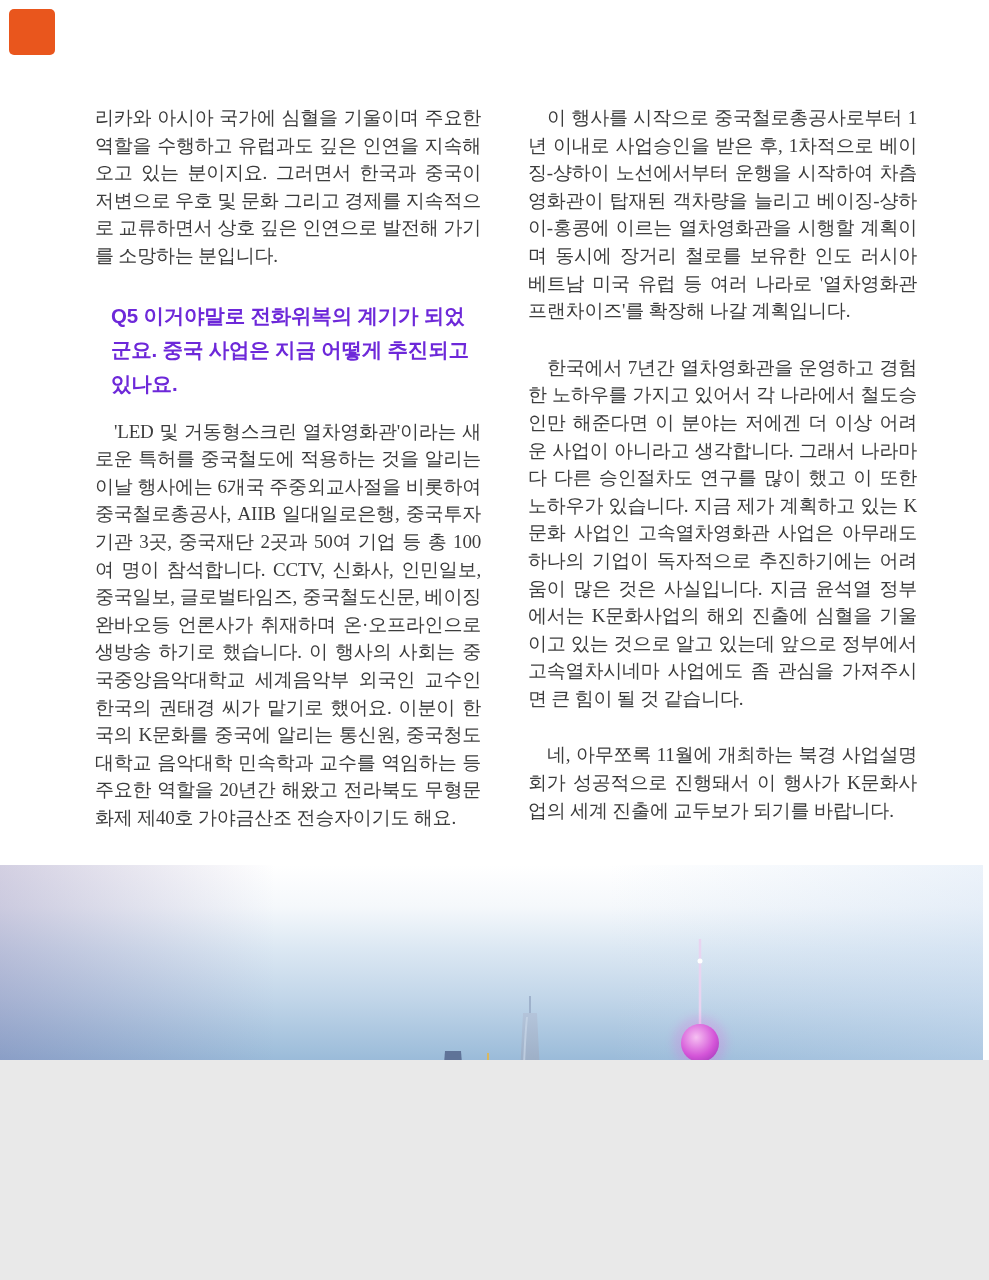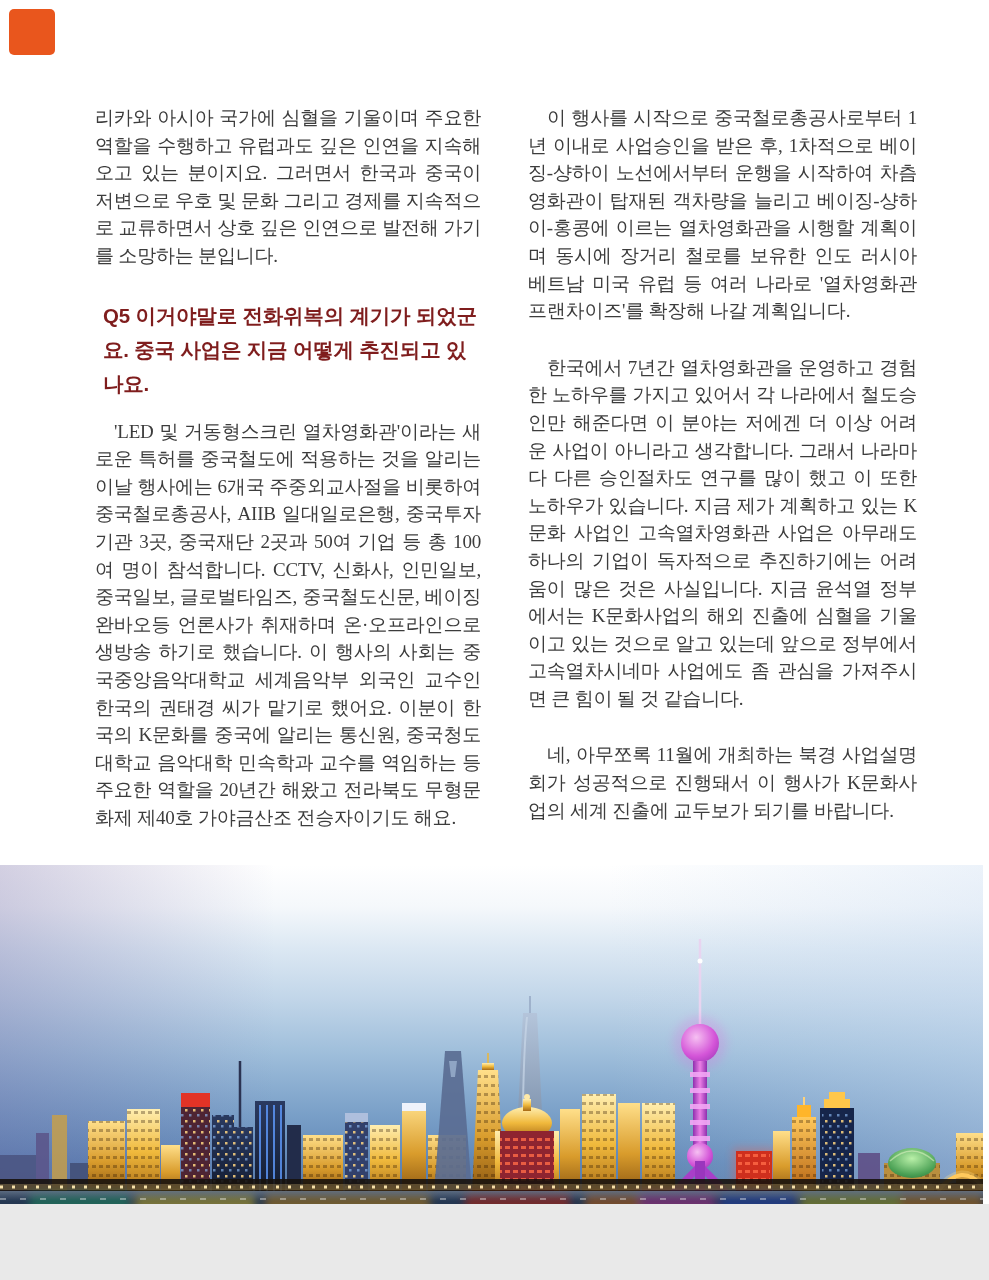--- a/index.html
+++ b/index.html
@@ -1,24 +1,24 @@
 <!DOCTYPE html>
 <html><head>
 <meta charset="utf-8">
 <style>
   html,body{margin:0;padding:0;background:#e9e9e9;}
-  .page{position:relative;width:989px;height:1204px;background:#ffffff;overflow:hidden;
+  .page{position:relative;width:989px;height:1060px;background:#ffffff;overflow:hidden;
         font-family:"Liberation Serif",serif;}
   .corner{position:absolute;left:9px;top:9px;width:46px;height:46px;background:#E9561D;border-radius:5px;}
   .col{position:absolute;top:104px;color:#3c3c3c;font-size:19px;line-height:27.6px;
        text-align:justify;word-break:break-all;letter-spacing:-0.2px;}
   .col p{margin:0 0 29px 0;text-indent:19px;}
   .col p.noindent{text-indent:0;}
-  .q5{font-family:"Liberation Sans",sans-serif;font-weight:bold;color:#7f1d1d;
-      font-size:20.5px;line-height:34px;margin:7px 0 17px 8px;text-indent:0;text-align:left;}
+  .q5{font-family:"Liberation Sans",sans-serif;font-weight:bold;color:#6d28d9;
+      font-size:20.5px;line-height:34px;margin:7px 0 17px 16px;text-indent:0;text-align:left;}
   .col-left{left:95px;width:386px;}
   .col-right{left:528px;width:389px;}
   .photo{position:absolute;left:0;top:865px;width:983px;height:415px;
     background:linear-gradient(180deg,
       rgba(255,255,255,0) 0%,
       rgba(236,242,248,.55) 10%,
       #dce8f3 20%,
       #c2d6e9 32%,
       #9dbdda 46%,
       #7aa0c8 60%,

